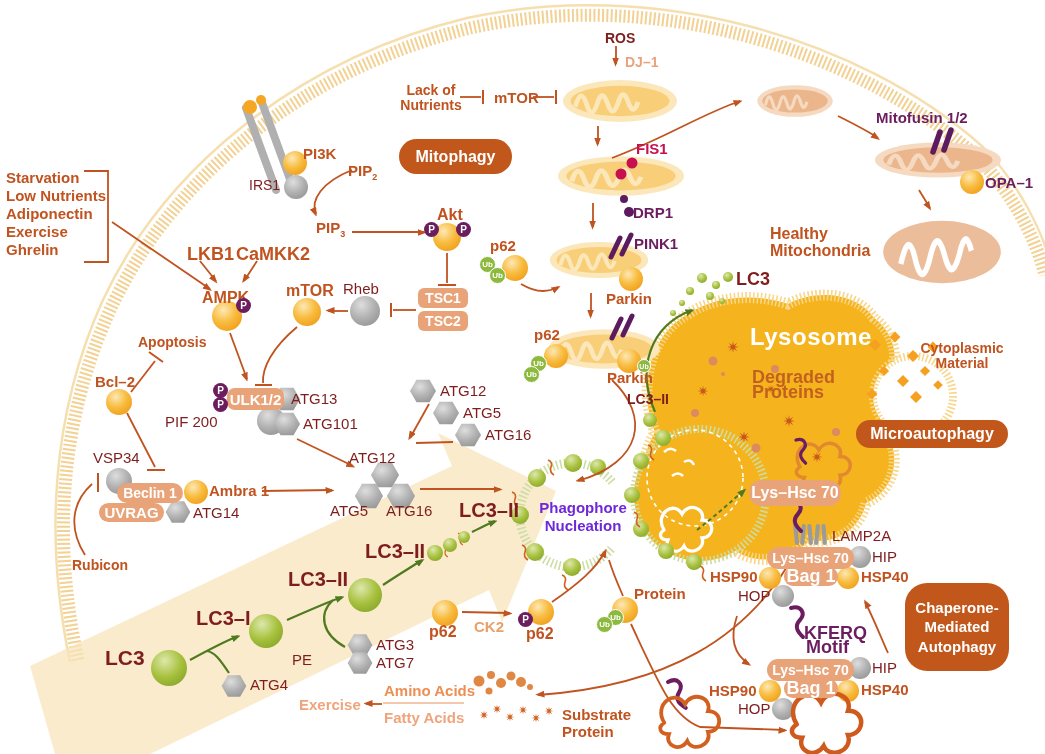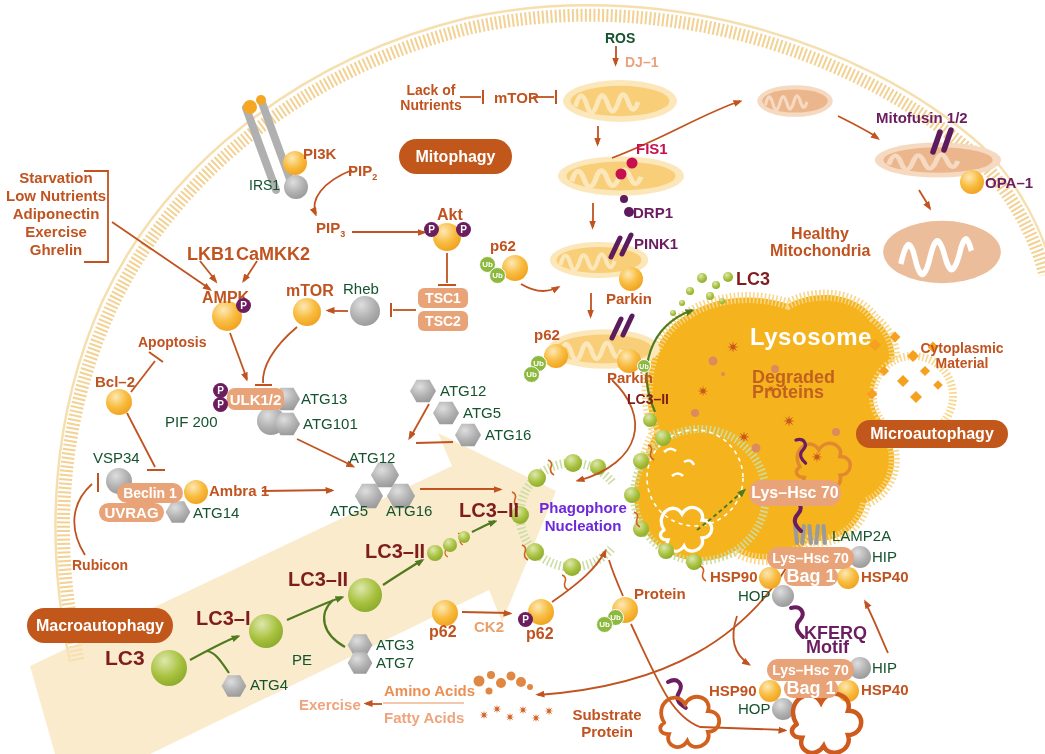--- a/index.html
+++ b/index.html
@@ -2,24 +2,24 @@
 <html><head>
 <meta charset="utf-8">
 <style>
   html,body{margin:0;padding:0;background:#fff;}
   #stage{position:relative;width:1045px;height:754px;overflow:hidden;background:#fff;
          font-family:"Liberation Sans",sans-serif;}
   #stage svg{position:absolute;left:0;top:0;}
   .lbl{position:absolute;white-space:nowrap;line-height:1.08;font-family:"Liberation Sans",sans-serif;}
   .b{font-weight:bold}
   .or{color:#c0531f}.sal{color:#e8a37e}.ors{color:#ec8f55}.orl{color:#efa47c}
-  .gy{color:#14532d}.gn{color:#7f1d1d}.gnl{color:#6d28d9}.pu{color:#6b1d5f}
+  .gy{color:#7f1d1d}.gn{color:#7f1d1d}.gnl{color:#6d28d9}.pu{color:#6b1d5f}
   .cr{color:#c8104e}.wt{color:#fff}.dg{color:#c2601f}.ck{color:#e9a06a}.f13{font-size:18px}.f14{font-size:14px}.f15{font-size:15px}
   .f16{font-size:16px}.f20{font-size:20px}.f21{font-size:21px}.f24{font-size:24px}
-  .ctr{text-align:center}.rgt{text-align:center}
+  .ctr{text-align:center}.rgt{text-align:left}
   sub{font-size:9px}
   .badge{position:absolute;background:#c2571b;color:#fff;font-weight:bold;border-radius:18px;
          display:flex;align-items:center;justify-content:center;text-align:center;
          font-family:"Liberation Sans",sans-serif;}
   .pill{position:absolute;background:#e9a379;color:#fff;font-weight:bold;
         display:flex;align-items:center;justify-content:center;
         font-family:"Liberation Sans",sans-serif;}
   .pc{position:absolute;width:15px;height:15px;border-radius:50%;background:#6b1d5f;color:#fff;
       font-size:10px;font-weight:bold;display:flex;align-items:center;justify-content:center;}
   .ub{position:absolute;width:17px;height:17px;border-radius:50%;background:#8cb93e;color:#fff;
@@ -390,37 +390,36 @@
 <div class="lbl or b f15" style="left:607px;top:370px">Parkin</div>
 <div class="lbl pu b f15" style="left:876px;top:110px">Mitofusin 1/2</div>
 <div class="lbl pu b f15" style="left:985px;top:175px">OPA–1</div>
 <div class="lbl or b f16 rgt" style="left:770px;top:225px;width:100px">Healthy</div>
 <div class="lbl or b f16 rgt" style="left:770px;top:242px;width:100px">Mitochondria</div>
 
 <div class="lbl or b f14" style="left:138px;top:335px">Apoptosis</div>
 <div class="lbl or b f15" style="left:95px;top:374px">Bcl–2</div>
 <div class="pill f15" style="left:227px;top:388px;width:57px;height:22px;border-radius:8px">ULK1/2</div>
 <div class="lbl gy f15" style="left:165px;top:414px">PIF 200</div>
-<div class="lbl gy f15" style="left:301px;top:391px">ATG13</div>
+<div class="lbl gy f15" style="left:291px;top:391px">ATG13</div>
 <div class="lbl gy f15" style="left:303px;top:416px">ATG101</div>
 <div class="lbl gy f15" style="left:93px;top:450px">VSP34</div>
 <div class="pill f14" style="left:117px;top:483px;width:66px;height:20px;border-radius:10px">Beclin 1</div>
 <div class="pill f15" style="left:99px;top:503px;width:65px;height:19px;border-radius:10px">UVRAG</div>
 <div class="lbl or b f15" style="left:209px;top:483px">Ambra 1</div>
 <div class="lbl gy f15" style="left:193px;top:505px">ATG14</div>
 <div class="lbl or b f14" style="left:72px;top:558px">Rubicon</div>
 
 <div class="lbl gy f15" style="left:440px;top:383px">ATG12</div>
 <div class="lbl gy f15" style="left:463px;top:405px">ATG5</div>
 <div class="lbl gy f15" style="left:485px;top:427px">ATG16</div>
 <div class="lbl gy f15" style="left:349px;top:450px">ATG12</div>
 <div class="lbl gy f15" style="left:330px;top:503px">ATG5</div>
 <div class="lbl gy f15" style="left:386px;top:503px">ATG16</div>
 
-<div class="badge f16" style="left:27px;top:608px;width:146px;height:35px">Macroautophagy</div>
 <div class="lbl gn b f21" style="left:105px;top:647px">LC3</div>
 <div class="lbl gn b f20" style="left:196px;top:608px">LC3–I</div>
 <div class="lbl gn b f20" style="left:288px;top:569px">LC3–II</div>
 <div class="lbl gn b f20" style="left:365px;top:541px">LC3–II</div>
 <div class="lbl gn b f20" style="left:459px;top:500px">LC3–II</div>
 <div class="lbl gy f15" style="left:250px;top:677px">ATG4</div>
 <div class="lbl gy f15" style="left:292px;top:652px">PE</div>
 <div class="lbl gy f15" style="left:376px;top:637px">ATG3</div>
 <div class="lbl gy f15" style="left:376px;top:655px">ATG7</div>
 <div class="lbl gnl b f15 ctr" style="left:533px;top:500px;width:100px">Phagophore</div>
@@ -454,20 +453,25 @@
 <div class="lbl pu b f13" style="left:804px;top:624px">KFERQ</div>
 <div class="lbl pu b f13" style="left:806px;top:638px">Motif</div>
 <div class="pill f14" style="left:767px;top:659px;width:87px;height:22px;border-radius:11px">Lys–Hsc 70</div>
 <div class="lbl gy f15" style="left:872px;top:660px">HIP</div>
 <div class="lbl or b f15" style="left:709px;top:683px">HSP90</div>
 <div class="pill f13" style="left:784px;top:679px;width:54px;height:19px;border-radius:9px">Bag 1</div>
 <div class="lbl or b f15" style="left:861px;top:682px">HSP40</div>
 <div class="lbl gy f15" style="left:738px;top:701px">HOP</div>
 <div class="lbl or b f15 rgt" style="left:562px;top:707px;width:90px">Substrate</div>
 <div class="lbl or b f15 rgt" style="left:562px;top:724px;width:90px">Protein</div>
+<div class="badge f15" style="left:905px;top:583px;width:104px;height:88px;border-radius:22px;line-height:1.3;flex-direction:column">
+  <span>Chaperone-</span>
+  <span>Mediated</span>
+  <span>Autophagy</span>
+</div>
 
 <div class="pc" style="left:424px;top:222px">P</div>
 <div class="pc" style="left:456px;top:222px">P</div>
 <div class="pc" style="left:236px;top:298px">P</div>
 <div class="pc" style="left:213px;top:383px">P</div>
 <div class="pc" style="left:213px;top:397px">P</div>
 <div class="pc" style="left:518px;top:612px">P</div>
 
 <div class="ub" style="left:479px;top:256px">Ub</div>
 <div class="ub" style="left:489px;top:267px">Ub</div>

